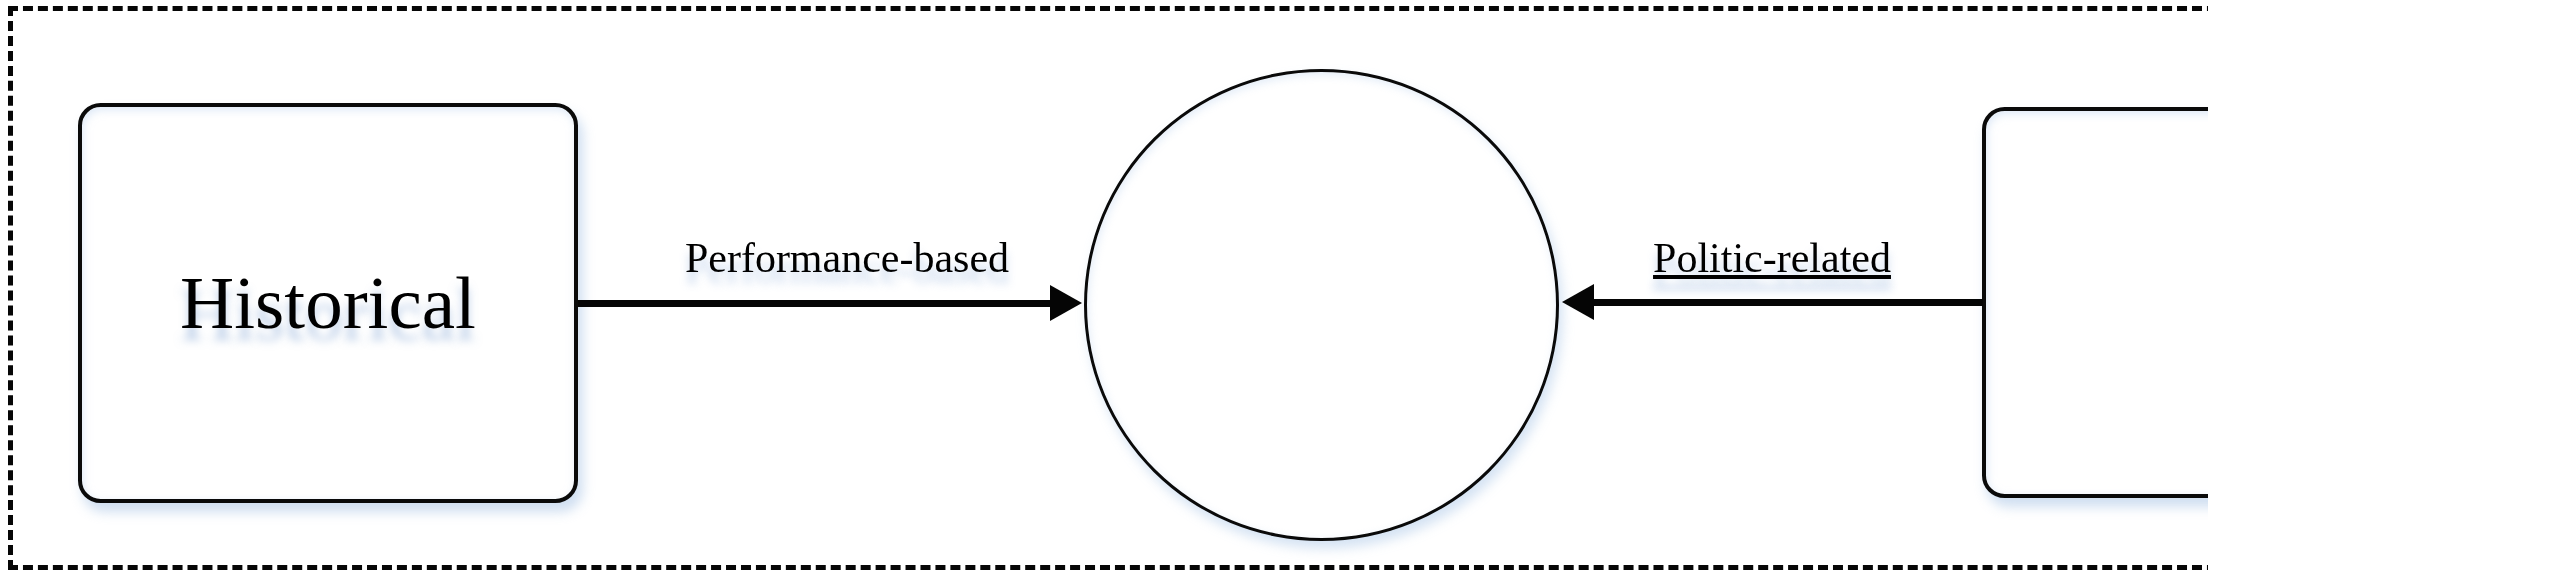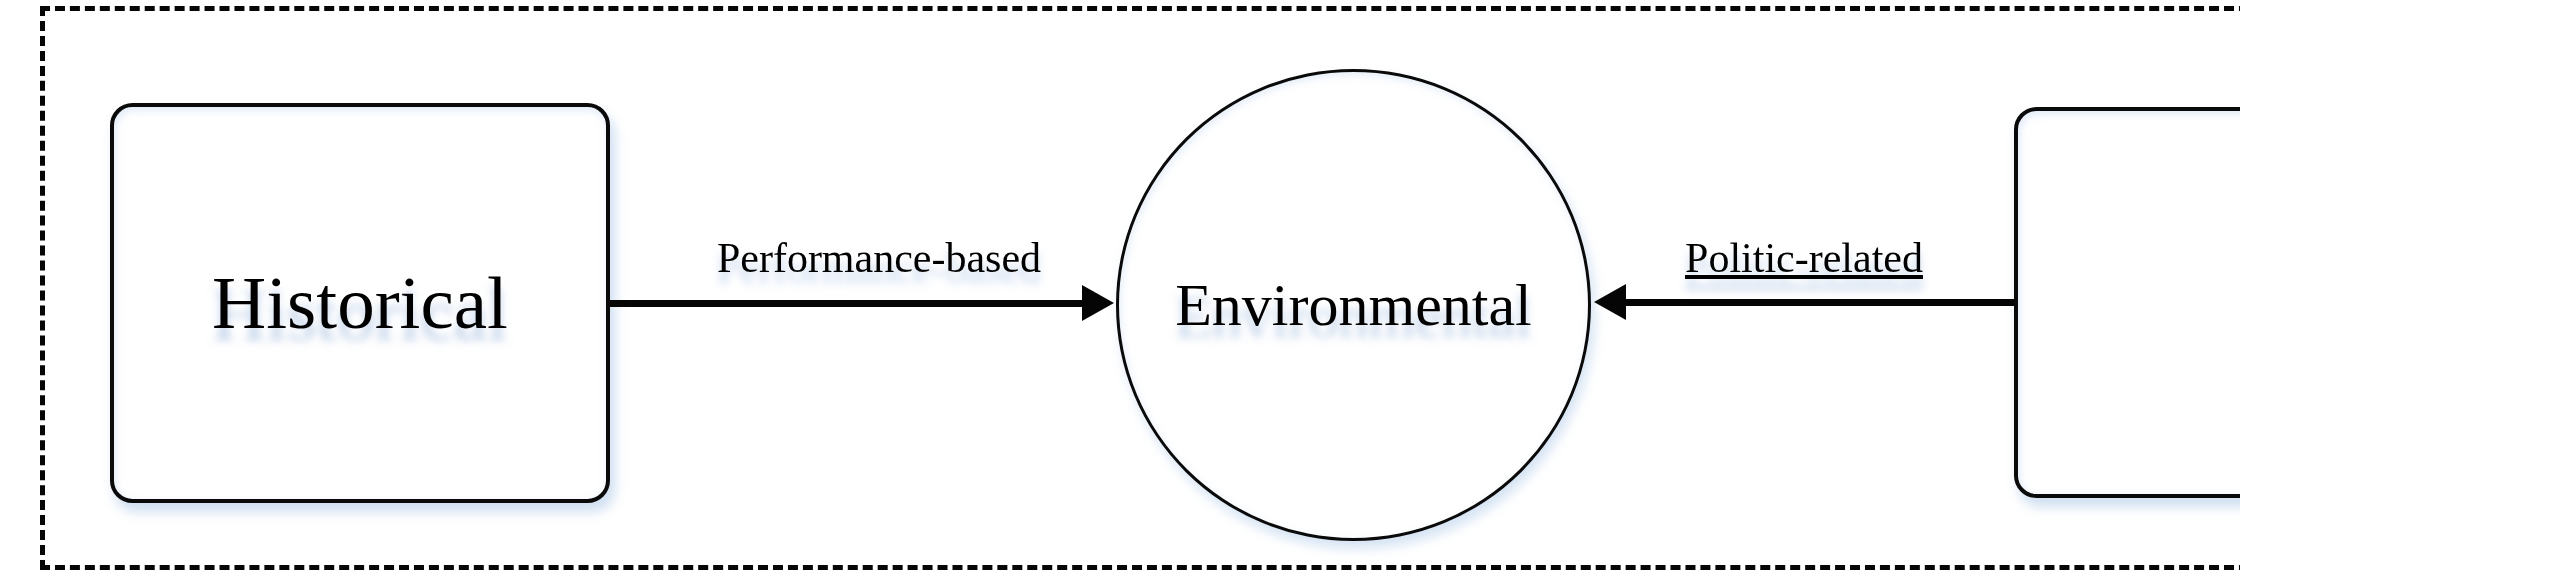--- a/index.html
+++ b/index.html
@@ -8,21 +8,20 @@
     background: #ffffff;
   }
   .stage {
     position: relative;
     width: 2208px;
     height: 585px;
     background: #ffffff;
     overflow: hidden;
     font-family: "Liberation Serif", "DejaVu Serif", serif;
     color: #000000;
-    margin-left: 32px;
   }
 
   
   .dashed-frame {
     position: absolute;
     left: 7.5px;
     top: 6px;
     width: 2553px;   
     height: 564px;   
     border: 5.3px dashed #060606;
@@ -115,21 +114,20 @@
 
 <div class="stage">
 
   <div class="dashed-frame"></div>
 
   <div class="node box box-left">
     <span class="line">Historical</span>
   </div>
 
   <div class="node ellipse">
-    <span class="line">Environmental</span>
   </div>
 
   <div class="node box box-right">
   </div>
 
   <div class="arrow-shaft shaft-left"></div>
   <div class="arrowhead head-right"></div>
   <div class="edge-label label-left">Performance-based</div>
 
   <div class="arrow-shaft shaft-right"></div>

